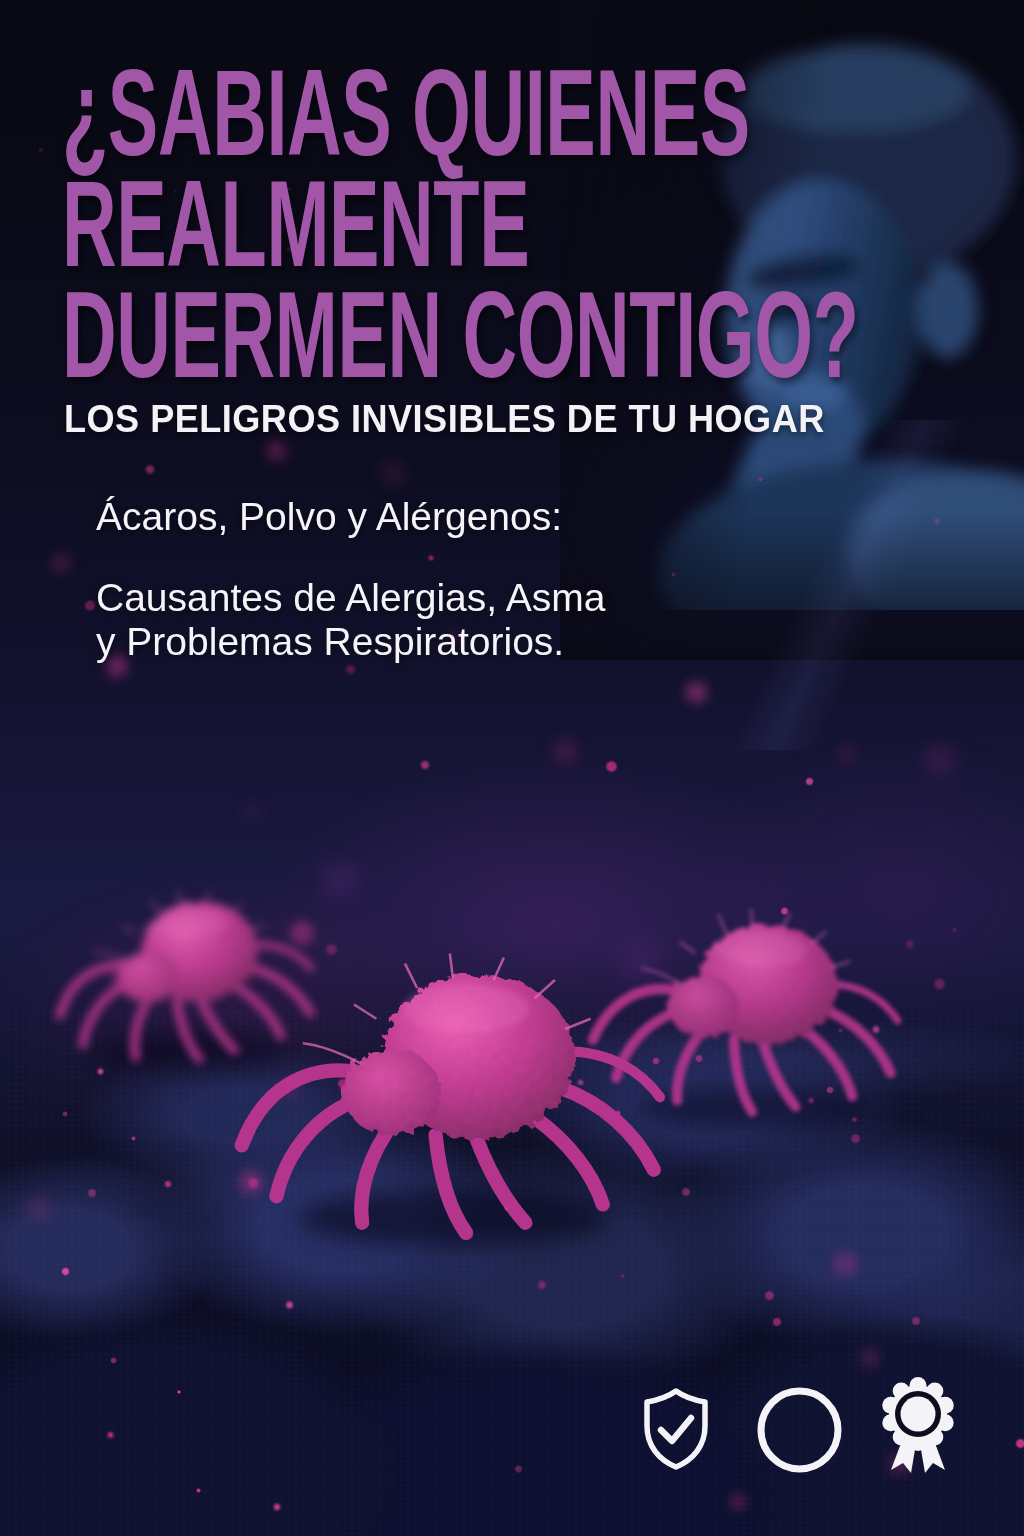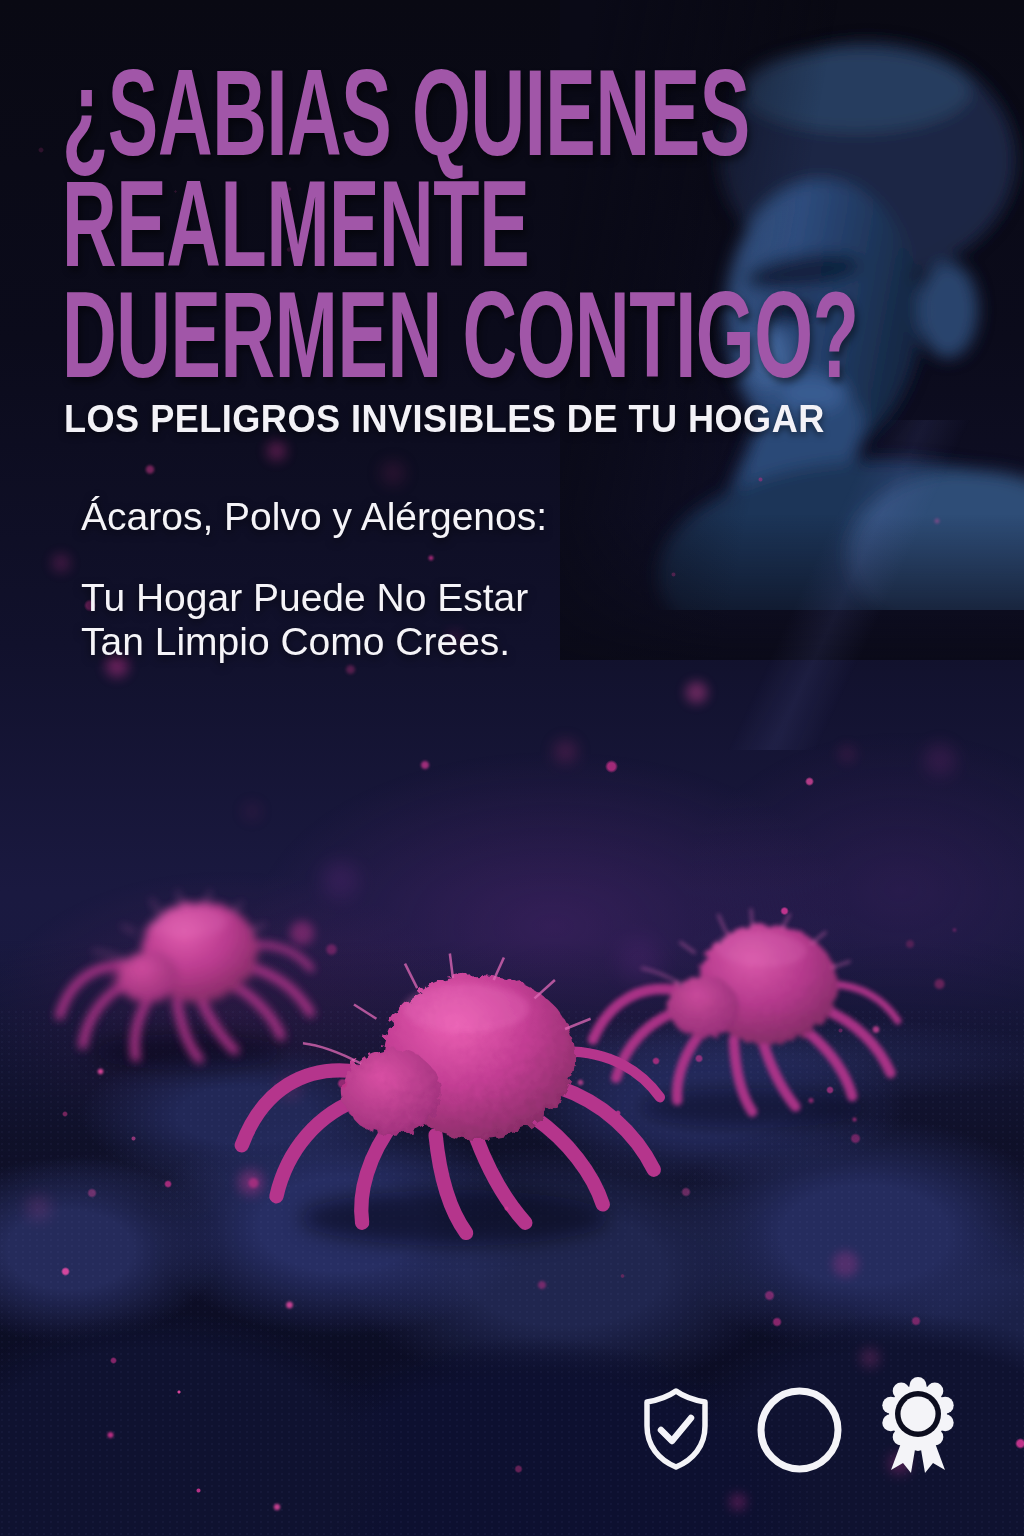--- a/index.html
+++ b/index.html
@@ -54,21 +54,21 @@
   .headline{position:absolute;left:62px;top:58px;z-index:20;margin:0;
     font-size:122px;line-height:111px;font-weight:bold;letter-spacing:-0.005em;
     color:#a156a8;transform:scaleX(0.62);transform-origin:left top;white-space:nowrap;
     text-shadow:4px 5px 10px rgba(0,0,0,0.45);}
   .subheadline{position:absolute;left:64px;top:399px;z-index:20;margin:0;
     font-size:38px;line-height:40px;font-weight:bold;letter-spacing:0.5px;
     color:#f3f2f7;transform:scaleX(0.95);transform-origin:left top;white-space:nowrap;
     text-shadow:0 3px 8px rgba(0,0,0,0.55);}
   .copy{position:absolute;left:80px;top:495px;z-index:20;color:#f5f4f8;
     font-size:39px;line-height:44px;text-shadow:0 3px 9px rgba(0,0,0,0.6);}
-  .copy p{margin:0 0 37px 1px;white-space:nowrap;}
+  .copy p{margin:0 0 37px 16px;white-space:nowrap;}
 
   
   .badge{position:absolute;z-index:20;}
   .badge svg{display:block;}
 </style>
 </head>
 <body>
 
 <div class="stage">
 
@@ -263,22 +263,22 @@
     <div>REALMENTE</div>
     <div>DUERMEN CONTIGO?</div>
   </h1>
   <h2 class="subheadline">LOS PELIGROS INVISIBLES DE TU HOGAR</h2>
 
   <div class="copy">
     <p>
       <span>Ácaros, Polvo y Alérgenos:</span><br>
     </p>
     <p>
-      <span>Tu Hogar Puede No Estar</span><br>
-      <span>Tan Limpio Como Crees.</span>
+      <span>Causantes de Alergias, Asma</span><br>
+      <span>y Problemas Respiratorios.</span>
     </p>
   </div>
 
   <div class="badge" style="left:638px;top:1386px;">
     <svg width="76" height="86" viewBox="0 0 76 86" fill="none" stroke="#f4f4f8" stroke-width="5.5" stroke-linejoin="round">
       <path d="M38 5 C31 10 21 14 9 16 L9 40 C9 60 21 74 38 81 C55 74 67 60 67 40 L67 16 C55 14 45 10 38 5 Z"></path>
       <path d="M23 44 L34 55 L53 32" stroke-width="6.5" stroke-linecap="round"></path>
     </svg>
   </div>
   <div class="badge" style="left:757px;top:1387px;">

